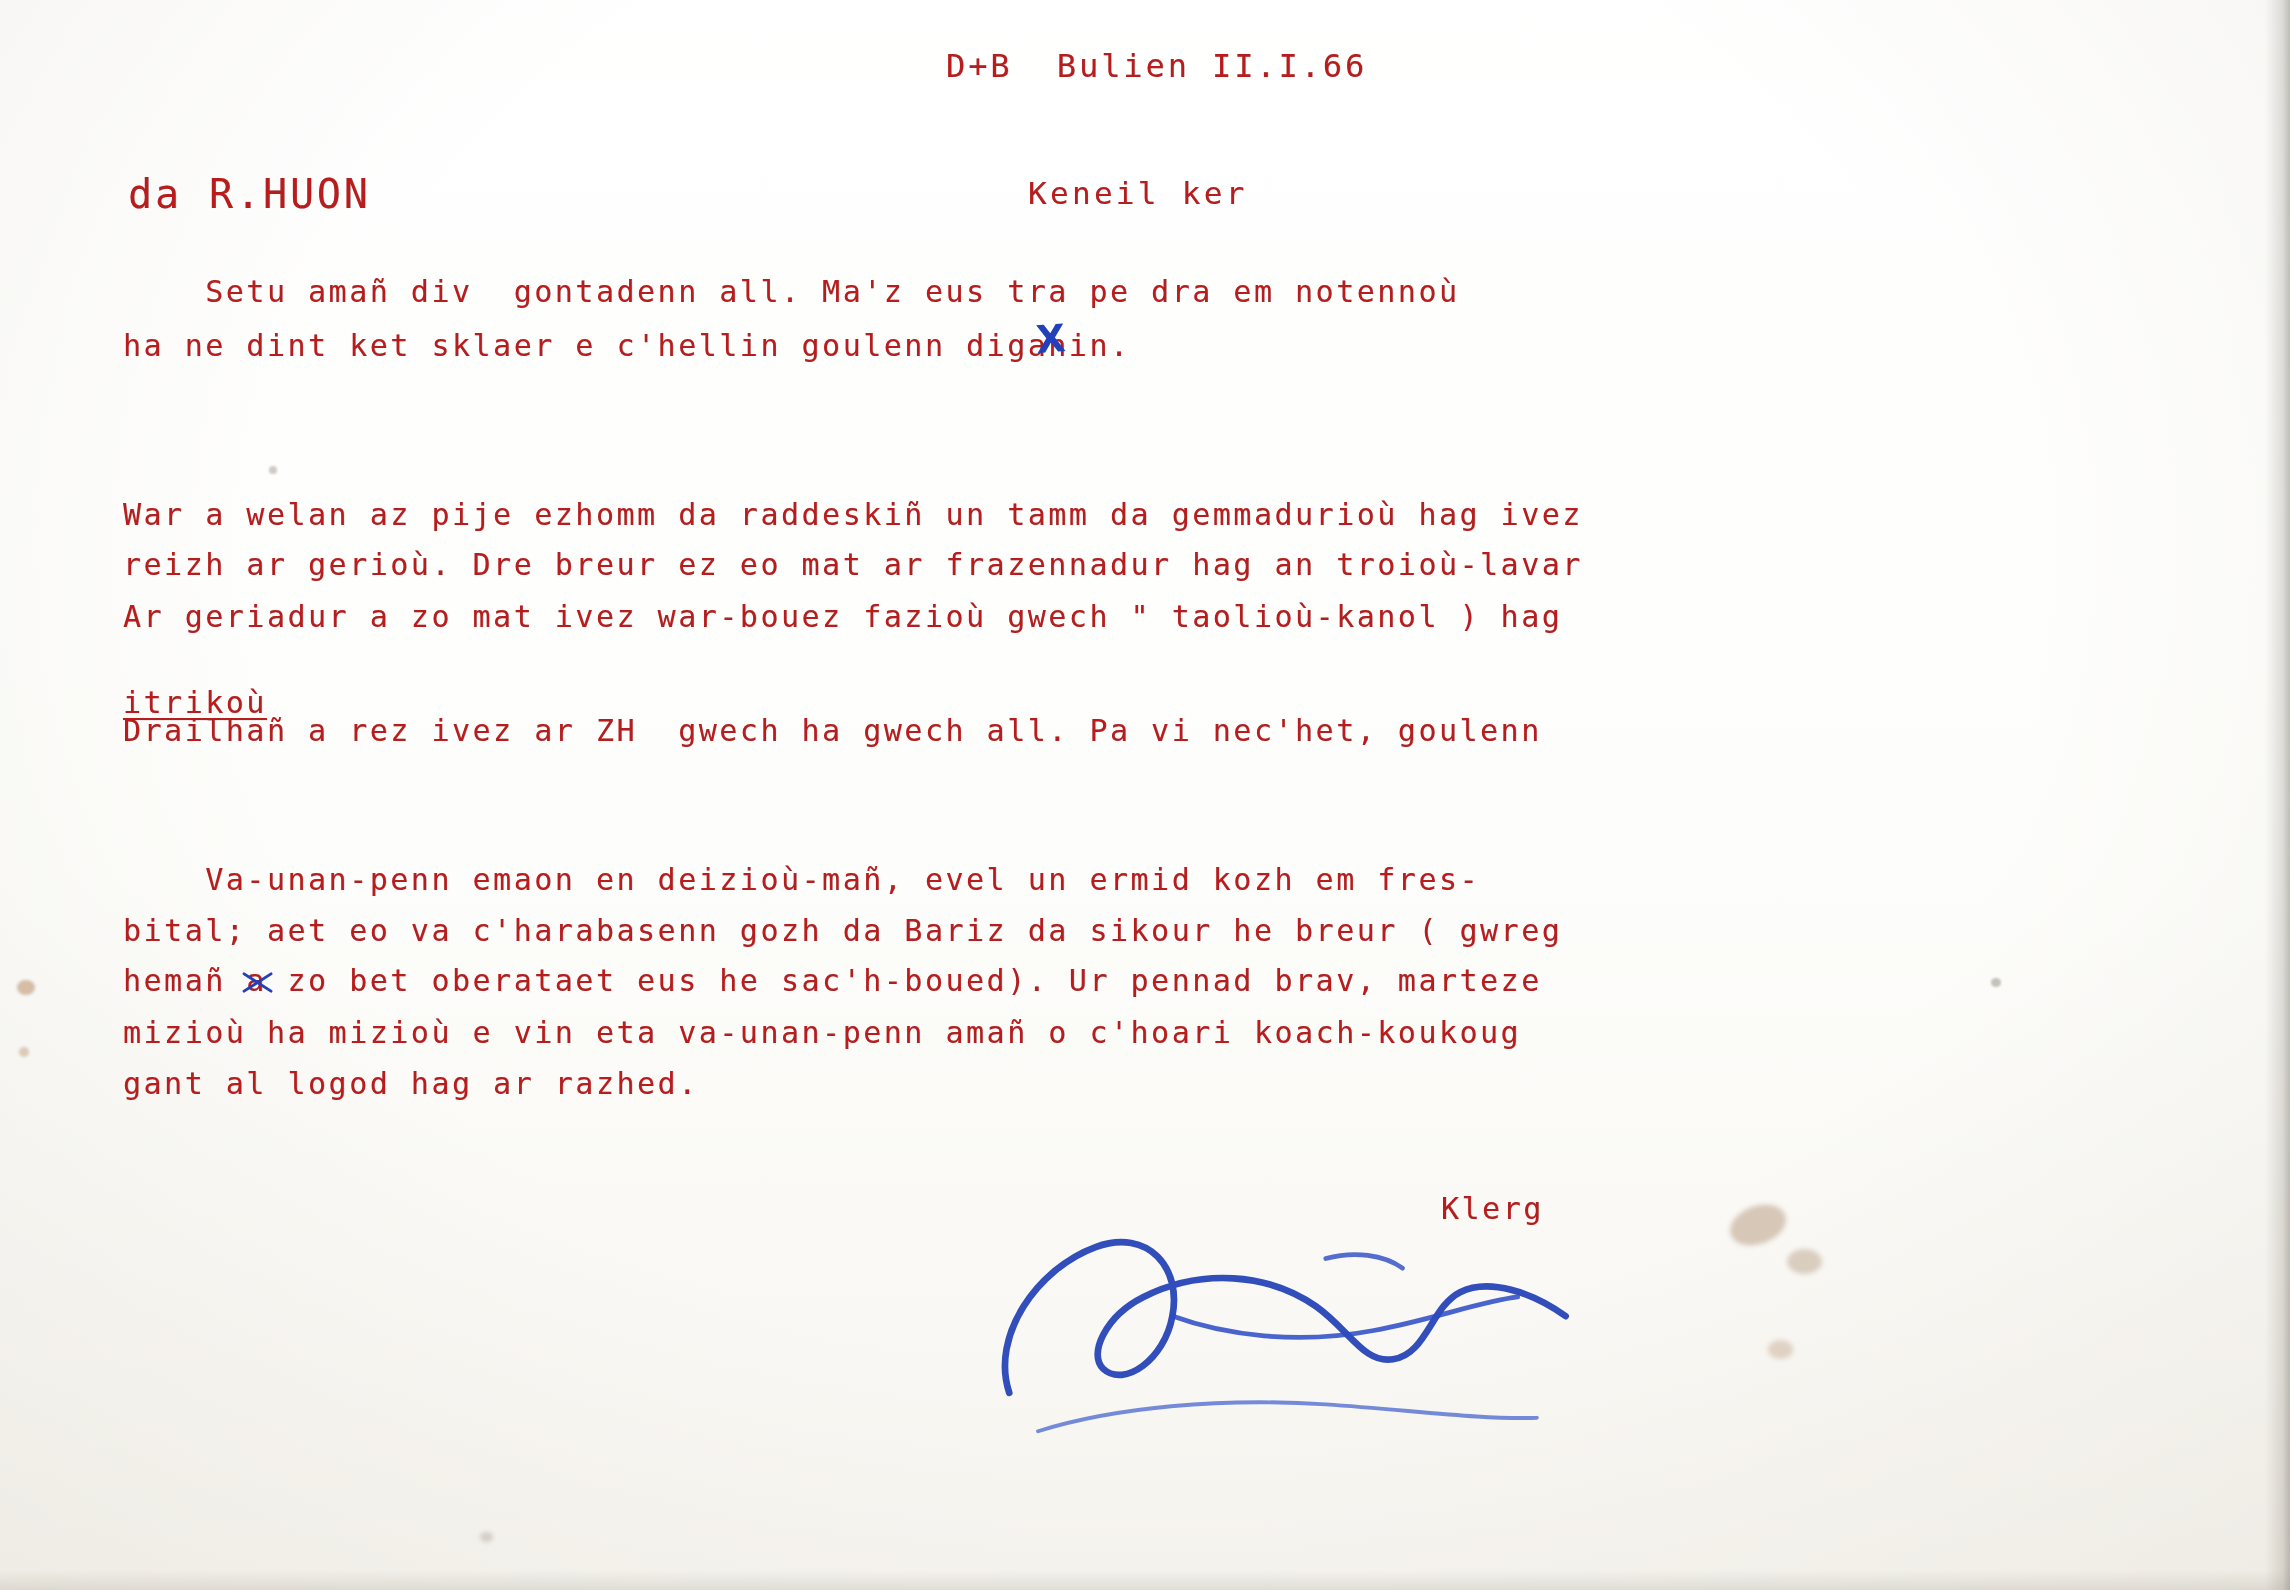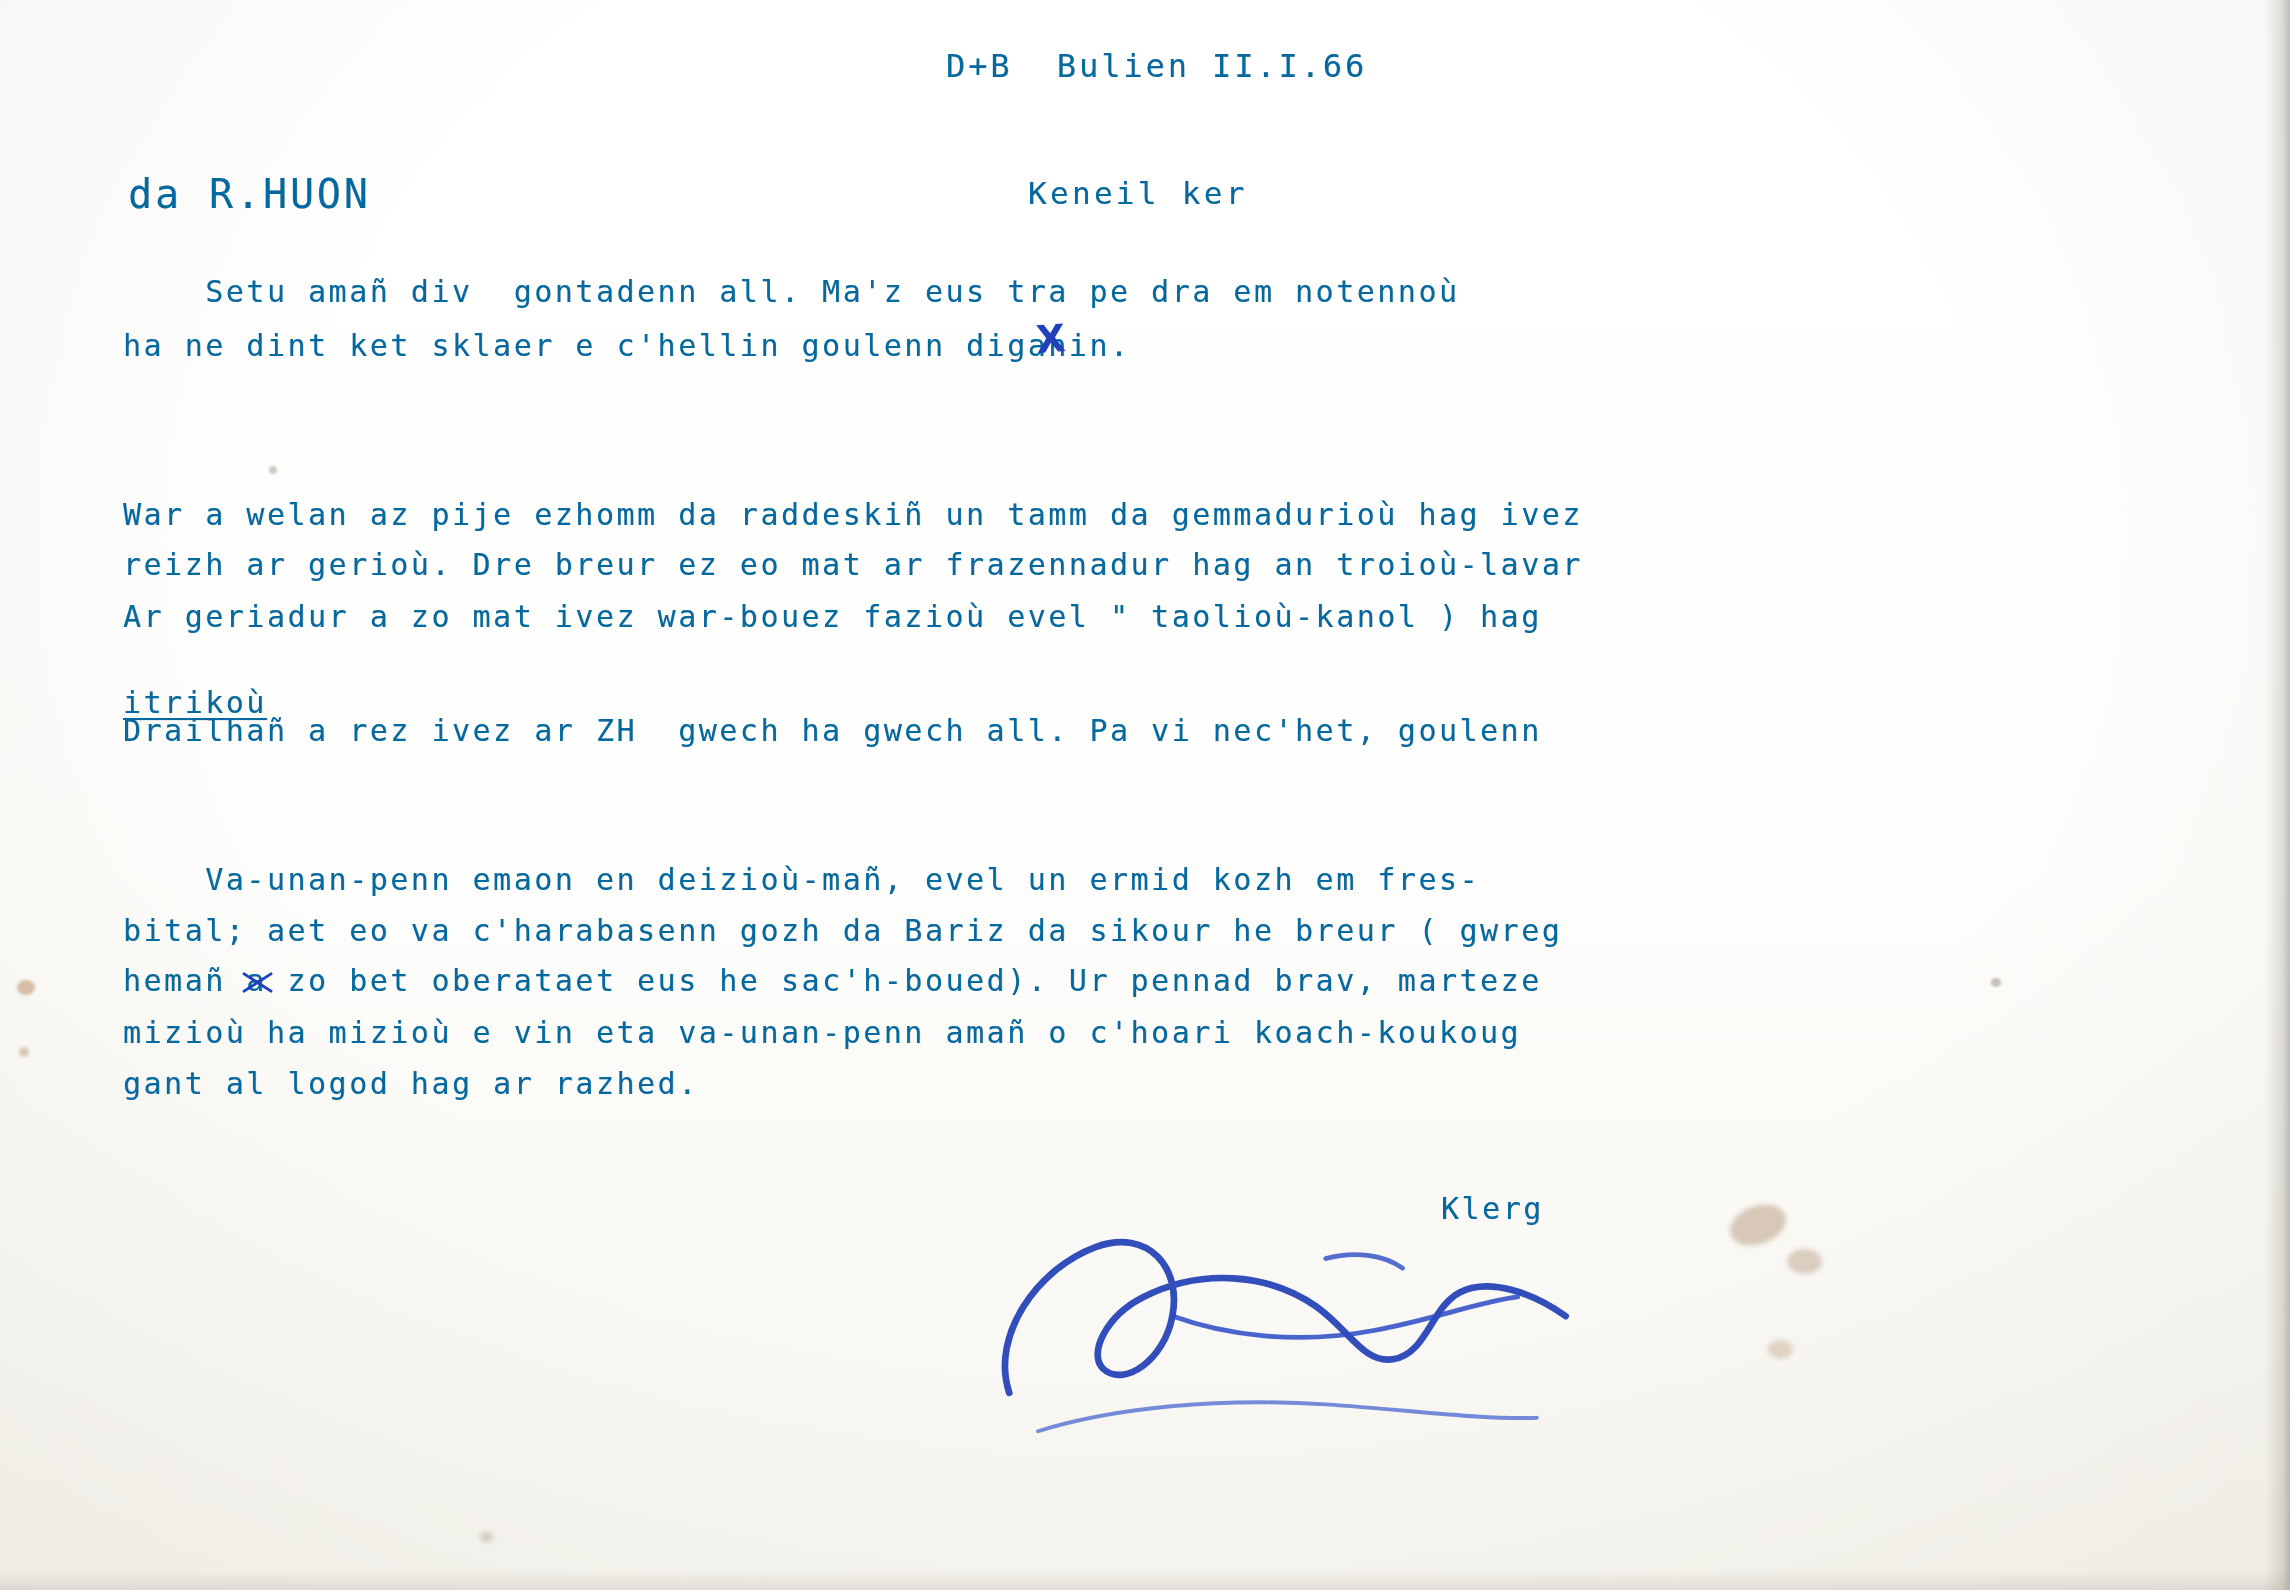--- a/index.html
+++ b/index.html
@@ -35,21 +35,21 @@
     position: absolute;
     left: 0; bottom: 0;
     width: 100%; height: 21px;
     background: linear-gradient(180deg, rgba(170,165,155,0) 0%, rgba(150,145,135,0.22) 100%);
     pointer-events: none;
   }
 
   
   .tw {
     position: absolute;
-    color: #0369a1;
+    color: #b91c1c;
     font-family: "DejaVu Sans Mono", monospace;
     font-size: 30px;
     letter-spacing: 2.5px;
     white-space: pre;
     line-height: 1.0;
     text-shadow: 0.4px 0.3px 0 rgba(40,42,55,0.30);
   }
   .ul { text-decoration: underline; text-decoration-thickness: 1.9px; text-underline-offset: 4.8px; margin-top: 32px; }
 
   
@@ -100,21 +100,21 @@
 
   <div class="tw" style="left: 128px; top: 174px; font-size: 40px; letter-spacing: 2.9px;">da R.HUON</div>
   <div class="tw" style="left: 1028px; top: 178px; font-size: 31px; letter-spacing: 3.3px;">Keneil ker</div>
 
   <div class="tw" style="left: 123px; top: 277px;">    Setu amañ div  gontadenn all. Ma'z eus tra pe dra em notennoù</div>
   <div class="tw" style="left: 123px; top: 331px;">ha ne dint ket sklaer e c'hellin goulenn diganin.</div>
 
 
   <div class="tw" style="left: 123px; top: 500px;">War a welan az pije ezhomm da raddeskiñ un tamm da gemmadurioù hag ivez</div>
   <div class="tw" style="left: 123px; top: 550px;">reizh ar gerioù. Dre breur ez eo mat ar frazennadur hag an troioù-lavar</div>
-  <div class="tw" style="left: 123px; top: 602px;">Ar geriadur a zo mat ivez war-bouez fazioù evel " taolioù-kanol ) hag</div>
+  <div class="tw" style="left: 123px; top: 602px;">Ar geriadur a zo mat ivez war-bouez fazioù gwech " taolioù-kanol ) hag</div>
   <div class="tw ul" style="left: 123px; top: 656px;">itrikoù</div>
 
   <div class="tw" style="left: 123px; top: 716px;">Drailhañ a rez ivez ar ZH  gwech ha gwech all. Pa vi nec'het, goulenn</div>
 
   <div class="tw" style="left: 123px; top: 865px;">    Va-unan-penn emaon en deizioù-mañ, evel un ermid kozh em fres-</div>
   <div class="tw" style="left: 123px; top: 916px;">bital; aet eo va c'harabasenn gozh da Bariz da sikour he breur ( gwreg</div>
   <div class="tw" style="left: 123px; top: 966px;">hemañ a zo bet oberataet eus he sac'h-boued). Ur pennad brav, marteze</div>
   <div class="tw" style="left: 123px; top: 1018px;">mizioù ha mizioù e vin eta va-unan-penn amañ o c'hoari koach-koukoug</div>
   <div class="tw" style="left: 123px; top: 1069px;">gant al logod hag ar razhed.</div>
 

